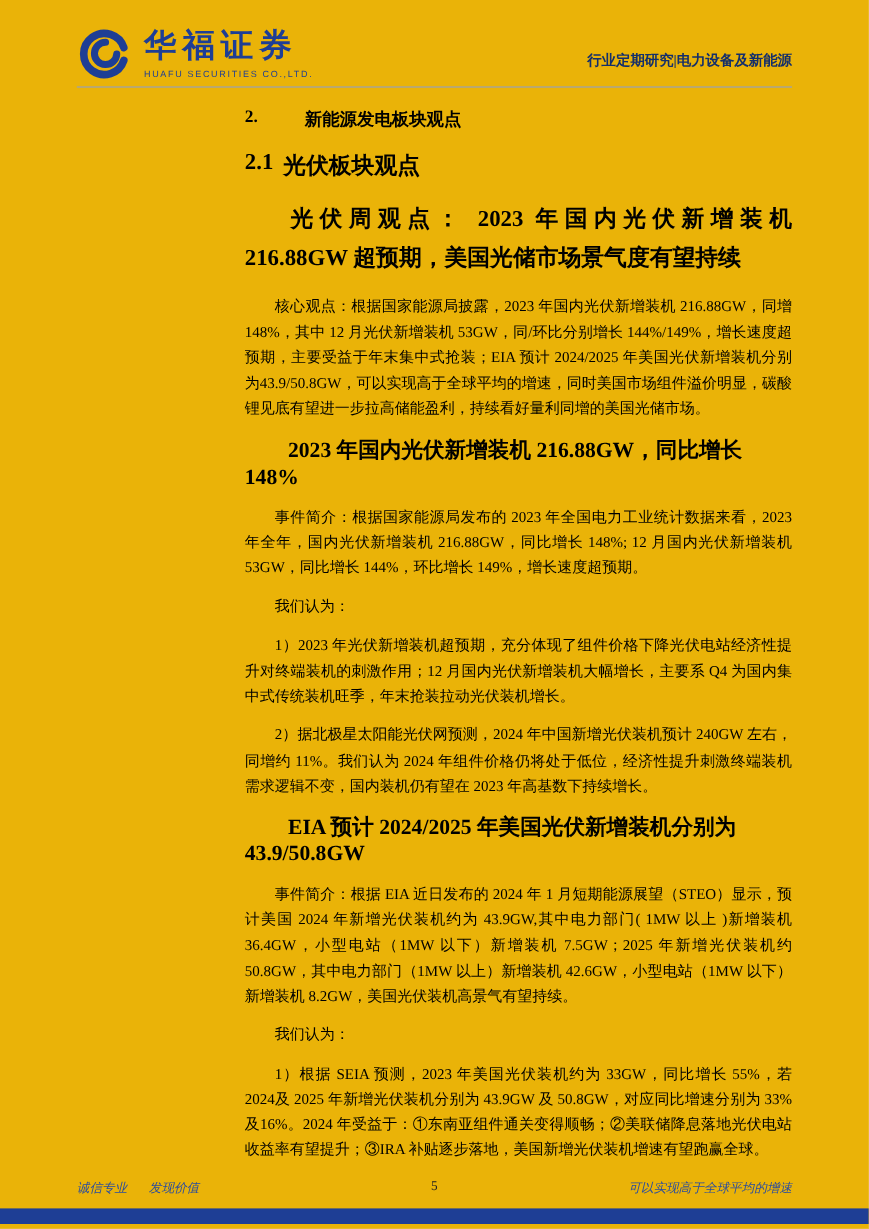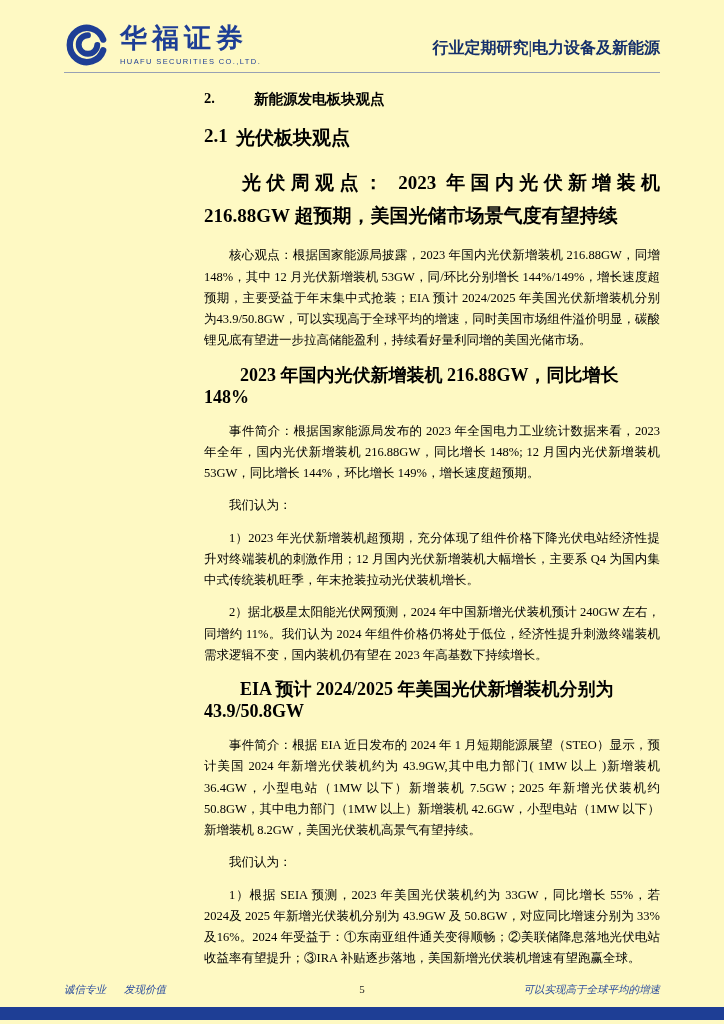--- a/index.html
+++ b/index.html
@@ -5,21 +5,21 @@
   html, body { margin: 0; padding: 0; }
   body {
     background: #e9e9e9;
     font-family: "Liberation Serif", "DejaVu Serif", serif;
   }
   .page {
     position: relative;
     width: 724px;
     height: 1024px;
     margin: 0 auto;
-    background: #fef9c3;
+    background: #eab308;
     overflow: hidden;
     color: #000;
   }
 
   
   .header {
     position: absolute;
     top: 12px; left: 64px; right: 64px; height: 56px;
     display: flex; justify-content: space-between; align-items: flex-end;
   }
@@ -29,21 +29,21 @@
   .brand-cn {
     font-size: 27px; font-weight: bold; color: #1e3e95;
     letter-spacing: 5px; line-height: 1.15; white-space: nowrap;
   }
   .brand-en {
     font-size: 7.5px; color: #1e3e95; letter-spacing: 1.4px;
     margin-top: 2px; white-space: nowrap;
     font-family: "Liberation Sans", sans-serif;
   }
   .report-type {
-    font-size: 16px; font-weight: bold; color: #142f6b;
+    font-size: 12px; font-weight: bold; color: #142f6b;
     padding-bottom: 9px; white-space: nowrap; text-align: right;
   }
   .header-rule {
     position: absolute; top: 72px; left: 64px; right: 64px;
     border-top: 1px solid #98a1b4;
   }
 
   
   .content { position: absolute; top: 90px; left: 204px; width: 456px; }
   .sec-h { display: flex; font-size: 14.5px; font-weight: bold; margin: 0 0 16px 0; }

